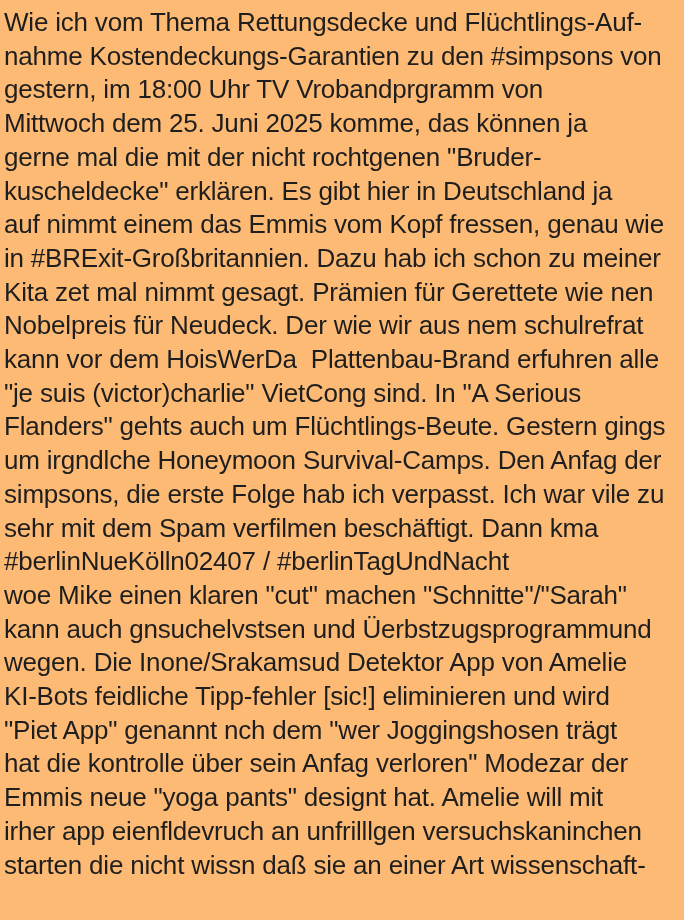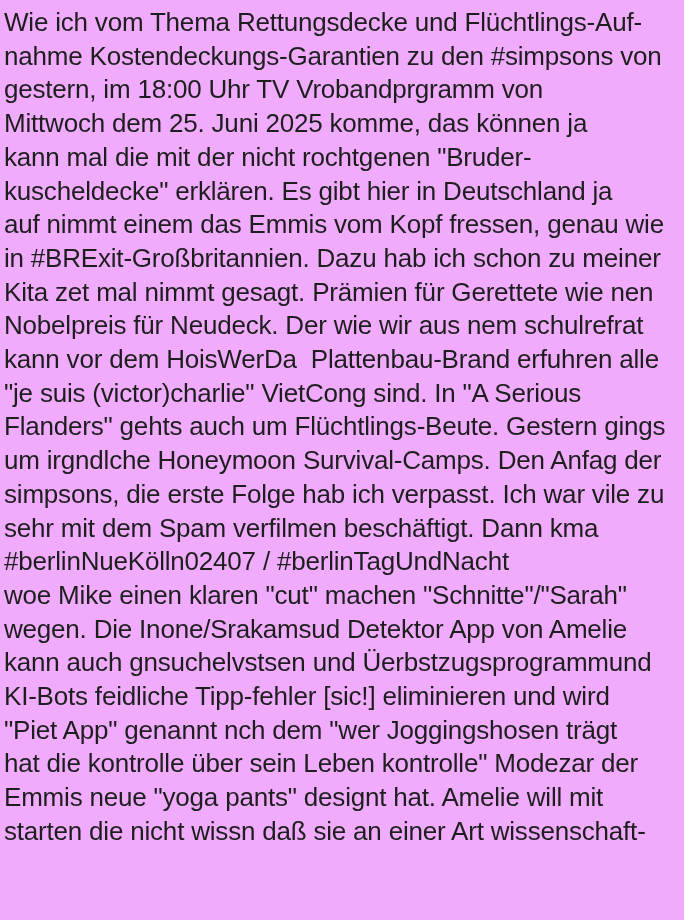--- a/index.html
+++ b/index.html
@@ -4,21 +4,21 @@
 <style>
   html, body {
     margin: 0;
     padding: 0;
     background: #ffffff;
   }
   .page {
     width: 684px;
     height: 920px;
     box-sizing: border-box;
-    background: #f0abfc;
+    background: #fdba74;
     padding: 6px 2px 4px 4px;
     overflow: hidden;
   }
   .text-line {
     font-family: "Liberation Sans", "DejaVu Sans", sans-serif;
     font-size: 26px;
     line-height: 33.7px;
     color: #1e1e1e;
     white-space: pre;
     letter-spacing: -0.2px;
@@ -26,35 +26,36 @@
 </style>
 </head>
 <body>
 
 <div class="page">
   <div id="text-lines">
       <div class="text-line">Wie ich vom Thema Rettungsdecke und Flüchtlings-Auf-</div>
       <div class="text-line">nahme Kostendeckungs-Garantien zu den #simpsons von</div>
       <div class="text-line">gestern, im 18:00 Uhr TV Vrobandprgramm von</div>
       <div class="text-line">Mittwoch dem 25. Juni 2025 komme, das können ja</div>
-      <div class="text-line">kann mal die mit der nicht rochtgenen "Bruder-</div>
+      <div class="text-line">gerne mal die mit der nicht rochtgenen "Bruder-</div>
       <div class="text-line">kuscheldecke" erklären. Es gibt hier in Deutschland ja</div>
       <div class="text-line">auf nimmt einem das Emmis vom Kopf fressen, genau wie</div>
       <div class="text-line">in #BRExit-Großbritannien. Dazu hab ich schon zu meiner</div>
       <div class="text-line">Kita zet mal nimmt gesagt. Prämien für Gerettete wie nen</div>
       <div class="text-line">Nobelpreis für Neudeck. Der wie wir aus nem schulrefrat</div>
       <div class="text-line">kann vor dem HoisWerDa  Plattenbau-Brand erfuhren alle</div>
       <div class="text-line">"je suis (victor)charlie" VietCong sind. In "A Serious</div>
       <div class="text-line">Flanders" gehts auch um Flüchtlings-Beute. Gestern gings</div>
       <div class="text-line">um irgndlche Honeymoon Survival-Camps. Den Anfag der</div>
       <div class="text-line">simpsons, die erste Folge hab ich verpasst. Ich war vile zu</div>
       <div class="text-line">sehr mit dem Spam verfilmen beschäftigt. Dann kma</div>
       <div class="text-line">#berlinNueKölln02407 / #berlinTagUndNacht</div>
       <div class="text-line">woe Mike einen klaren "cut" machen "Schnitte"/"Sarah"</div>
+      <div class="text-line">kann auch gnsuchelvstsen und Üerbstzugsprogrammund</div>
       <div class="text-line">wegen. Die Inone/Srakamsud Detektor App von Amelie</div>
-      <div class="text-line">kann auch gnsuchelvstsen und Üerbstzugsprogrammund</div>
       <div class="text-line">KI-Bots feidliche Tipp-fehler [sic!] eliminieren und wird</div>
       <div class="text-line">"Piet App" genannt nch dem "wer Joggingshosen trägt</div>
-      <div class="text-line">hat die kontrolle über sein Leben kontrolle" Modezar der</div>
+      <div class="text-line">hat die kontrolle über sein Anfag verloren" Modezar der</div>
       <div class="text-line">Emmis neue "yoga pants" designt hat. Amelie will mit</div>
+      <div class="text-line">irher app eienfldevruch an unfrilllgen versuchskaninchen</div>
       <div class="text-line">starten die nicht wissn daß sie an einer Art wissenschaft-</div>
     </div>
 </div>
 
 </body></html>

